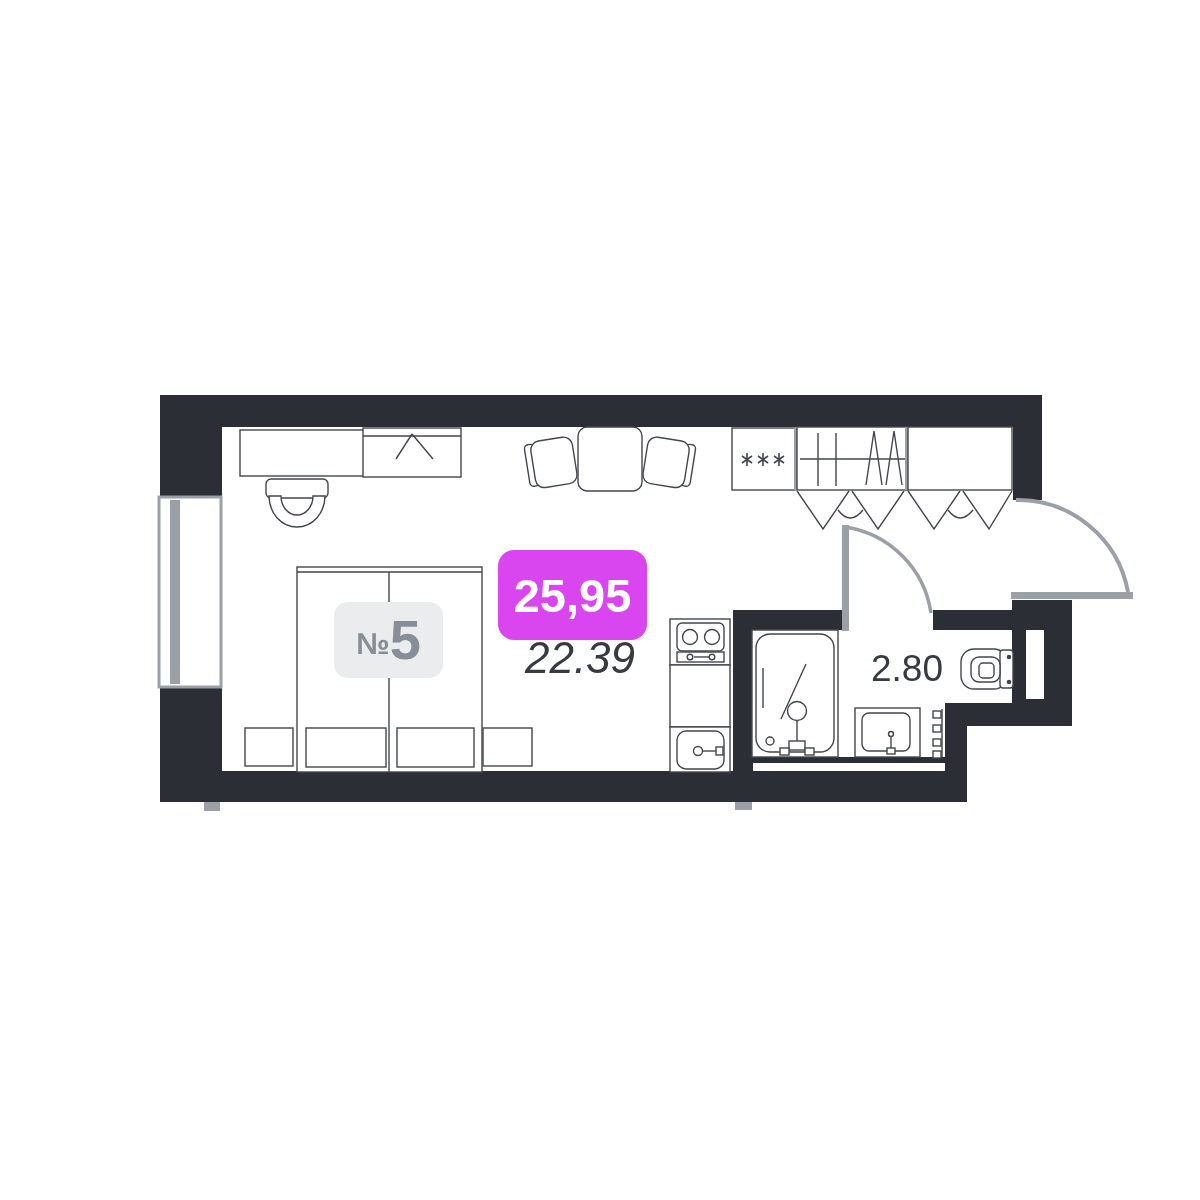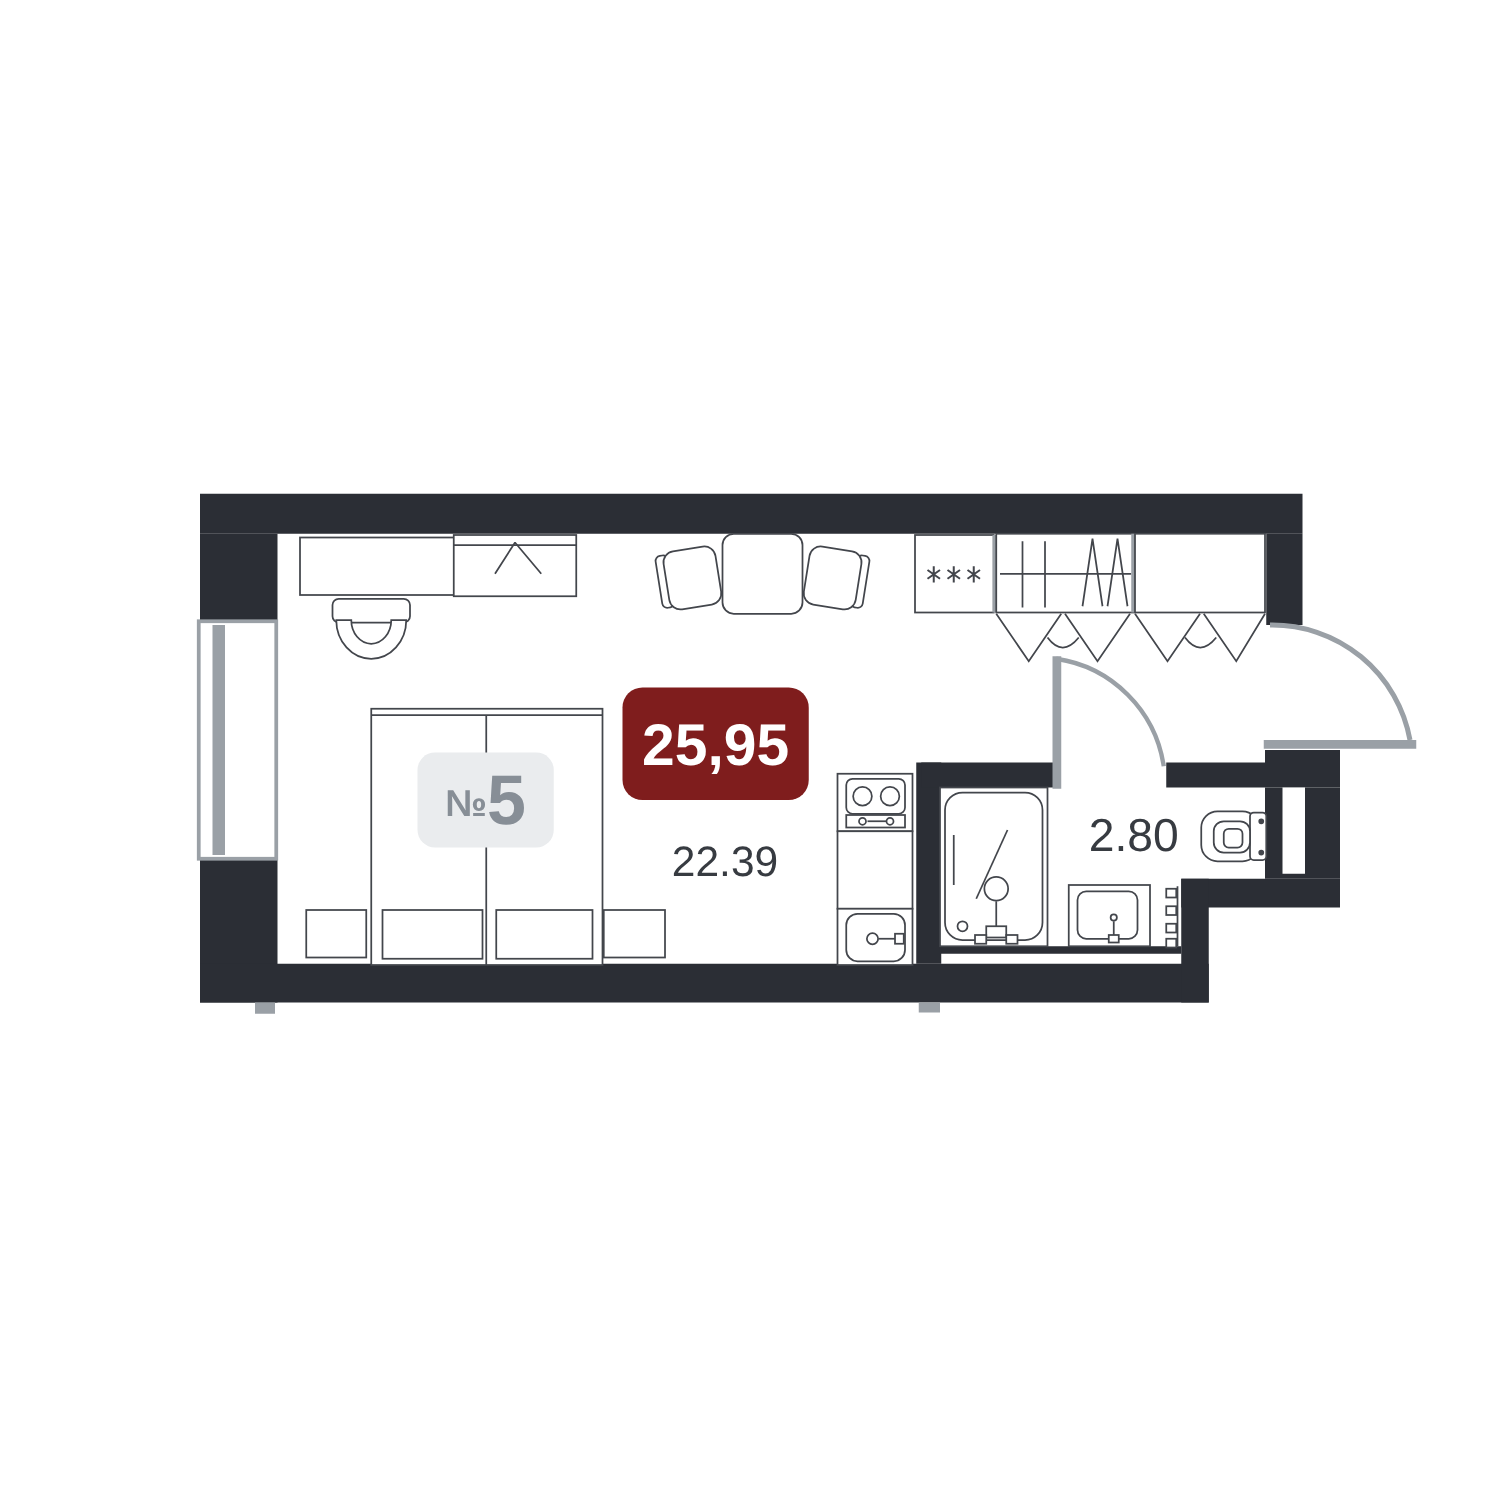--- a/index.html
+++ b/index.html
@@ -3,24 +3,24 @@
 <meta charset="utf-8">
 <style>
   html,body{margin:0;padding:0;background:#ffffff;}
   #canvas{position:relative;width:1200px;height:1200px;background:#ffffff;overflow:hidden;
           font-family:"Liberation Sans","DejaVu Sans",sans-serif;}
   #plan-svg{position:absolute;left:0;top:0;width:1200px;height:1200px;}
   .badge{position:absolute;display:flex;align-items:center;justify-content:center;}
   #unit-badge{left:334px;top:602px;width:109px;height:76px;border-radius:14px;background:#eaecee;}
   #unit-badge .no{font-size:30px;font-weight:700;color:#878e96;transform:translateY(4px);}
   #unit-badge .num{font-size:56px;font-weight:700;color:#878e96;line-height:1;}
-  #total-badge{left:498px;top:550px;width:149px;height:90px;border-radius:16px;background:#7f1d1d;}
+  #total-badge{left:498px;top:550px;width:149px;height:90px;border-radius:16px;background:#d946ef;}
   #total-badge .val{font-size:47px;font-weight:700;color:#ffffff;letter-spacing:0px;}
   .area-label{position:absolute;color:#373b41;white-space:nowrap;transform:translate(-50%,-50%);}
-  #room-area{left:580px;top:690px;font-size:34px;}
+  #room-area{left:580px;top:658px;font-size:44px;font-style:italic;}
   #bath-area{left:907px;top:669px;font-size:37px;}
 </style>
 </head>
 <body>
 
 <div id="canvas">
 
   <svg id="plan-svg" viewBox="0 0 1200 1200">
 
     <g fill="#2b2e35" stroke="none">

